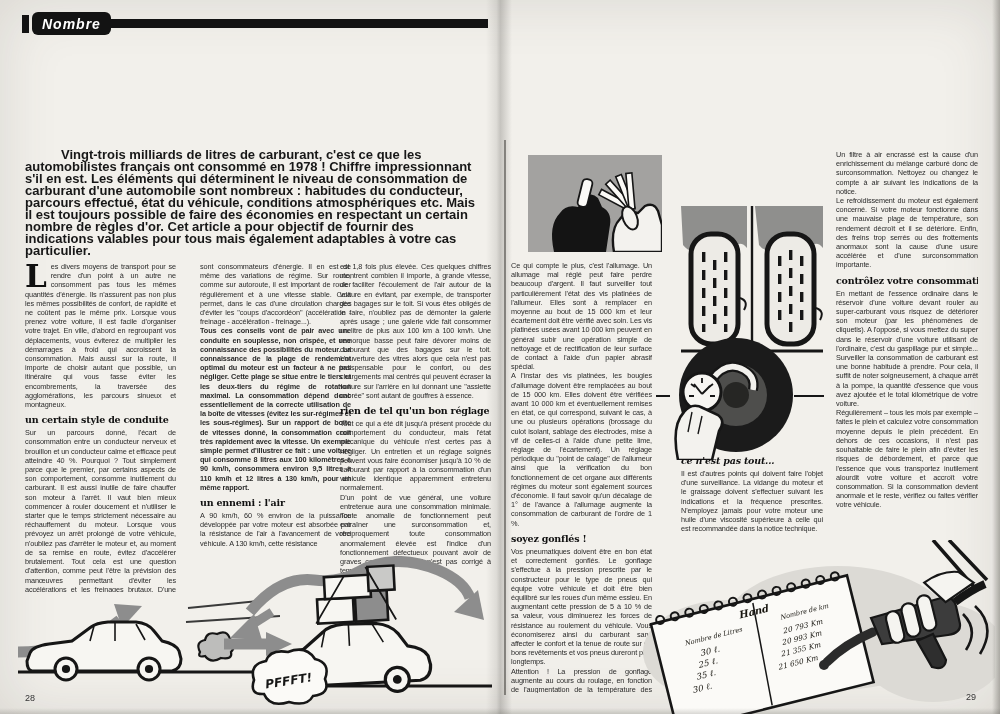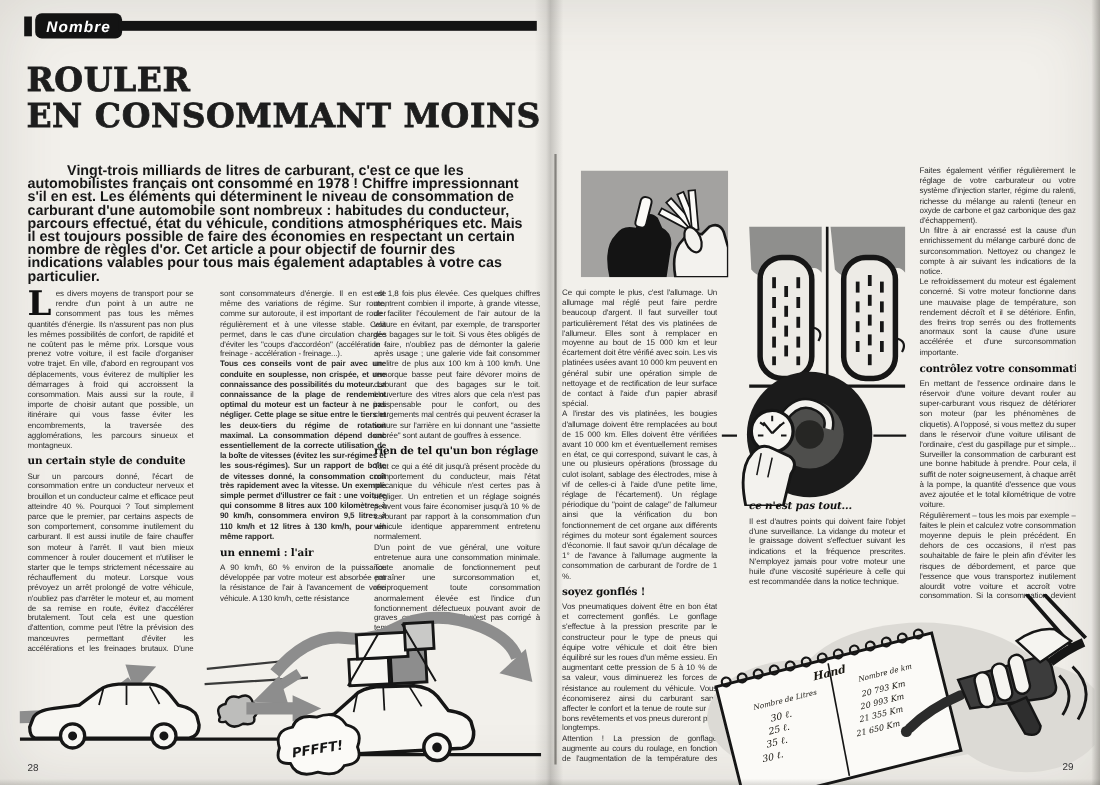--- a/index.html
+++ b/index.html
@@ -46,24 +46,20 @@
 <body>
 
 <div class="spread">
 
   <div class="banner-sq"></div>
   <div class="banner-box">
     <span>Nombre</span>
   </div>
   <div class="banner-bar"></div>
 
-  <div class="title">
-    <div>ROULER</div>
-    <div>EN CONSOMMANT MOINS</div>
-  </div>
 
   <div class="intro">Vingt-trois milliards de litres de carburant, c'est ce que les automobilistes français ont consommé en 1978 ! Chiffre impressionnant s'il en est. Les éléments qui déterminent le niveau de consommation de carburant d'une automobile sont nombreux : habitudes du conducteur, parcours effectué, état du véhicule, conditions atmosphériques etc. Mais il est toujours possible de faire des économies en respectant un certain nombre de règles d'or. Cet article a pour objectif de fournir des indications valables pour tous mais également adaptables à votre cas particulier.</div>
 
   <div class="col bt" style="left:25px;top:262px;width:151px;height:330px;">
     <p><span class="dropcap">L</span><span>es divers moyens de transport pour se rendre d'un point à un autre ne consomment pas tous les mêmes quantités d'énergie. Ils n'assurent pas non plus les mêmes possibilités de confort, de rapidité et ne coûtent pas le même prix. Lorsque vous prenez votre voiture, il est facile d'organiser votre trajet. En ville, d'abord en regroupant vos déplacements, vous éviterez de multiplier les démarrages à froid qui accroissent la consommation. Mais aussi sur la route, il importe de choisir autant que possible, un itinéraire qui vous fasse éviter les encombrements, la traversée des agglomérations, les parcours sinueux et montagneux.</span></p>
     <div class="h">un certain style de conduite</div>
     <p>Sur un parcours donné, l'écart de consommation entre un conducteur nerveux et brouillon et un conducteur calme et efficace peut atteindre 40 %. Pourquoi ? Tout simplement parce que le premier, par certains aspects de son comportement, consomme inutilement du carburant. Il est aussi inutile de faire chauffer son moteur à l'arrêt. Il vaut bien mieux commencer à rouler doucement et n'utiliser le starter que le temps strictement nécessaire au réchauffement du moteur. Lorsque vous prévoyez un arrêt prolongé de votre véhicule, n'oubliez pas d'arrêter le moteur et, au moment de sa remise en route, évitez d'accélérer brutalement. Tout cela est une question d'attention, comme peut l'être la prévision des manœuvres permettant d'éviter les accélérations et les freinages brutaux. D'une manière générale, tous les mouvements brutaux</p>
   </div>
 
   <div class="col bt" style="left:200px;top:262px;width:151px;height:330px;">
@@ -237,21 +233,20 @@
       <path d="M36 78 L32 98 M46 82 L42 100" stroke="#161616" stroke-width="1.4" fill="none"></path>
     </g>
   </svg>
 
   <div class="col bt" style="left:681px;top:455px;width:142px;height:92px;">
     <div class="h" style="margin-top:0;font-style:italic;">ce n'est pas tout...</div>
     <p>Il est d'autres points qui doivent faire l'objet d'une surveillance. La vidange du moteur et le graissage doivent s'effectuer suivant les indications et la fréquence prescrites. N'employez jamais pour votre moteur une huile d'une viscosité supérieure à celle qui est recommandée dans la notice technique.</p>
   </div>
 
   <div class="col bt" style="left:836px;top:150px;width:142px;height:394px;">
-    <p>Faites également vérifier régulièrement le réglage de votre carburateur ou votre système d'injection starter, régime du ralenti, richesse du mélange au ralenti (teneur en oxyde de carbone et gaz carbonique des gaz d'échappement).</p>
     <p>Un filtre à air encrassé est la cause d'un enrichissement du mélange carburé donc de surconsommation. Nettoyez ou changez le compte à air suivant les indications de la notice.</p>
     <p>Le refroidissement du moteur est également concerné. Si votre moteur fonctionne dans une mauvaise plage de température, son rendement décroît et il se détériore. Enfin, des freins trop serrés ou des frottements anormaux sont la cause d'une usure accélérée et d'une surconsommation importante.</p>
     <div class="h">contrôlez votre consommation</div>
     <p>En mettant de l'essence ordinaire dans le réservoir d'une voiture devant rouler au super-carburant vous risquez de détériorer son moteur (par les phénomènes de cliquetis). A l'opposé, si vous mettez du super dans le réservoir d'une voiture utilisant de l'ordinaire, c'est du gaspillage pur et simple... Surveiller la consommation de carburant est une bonne habitude à prendre. Pour cela, il suffit de noter soigneusement, à chaque arrêt à la pompe, la quantité d'essence que vous avez ajoutée et le total kilométrique de votre voiture.</p>
     <p><span>Régulièrement – tous les mois par exemple – faites le plein et calculez votre consommation moyenne depuis le plein précédent. En dehors de ces occasions, il n'est pas souhaitable de faire le plein afin d'éviter les risques de débordement, et parce que l'essence que vous transportez inutilement alourdit votre voiture et accroît votre consommation. Si la consommation devient anormale et le reste, vérifiez ou faites vérifier votre véhicule.</span></p>
   </div>
 
   <svg style="left:633px;top:540px;" width="362" height="174" viewBox="0 0 362 174">
     <g fill="#dcdad5">
       <ellipse cx="95" cy="112" rx="85" ry="52"></ellipse>

